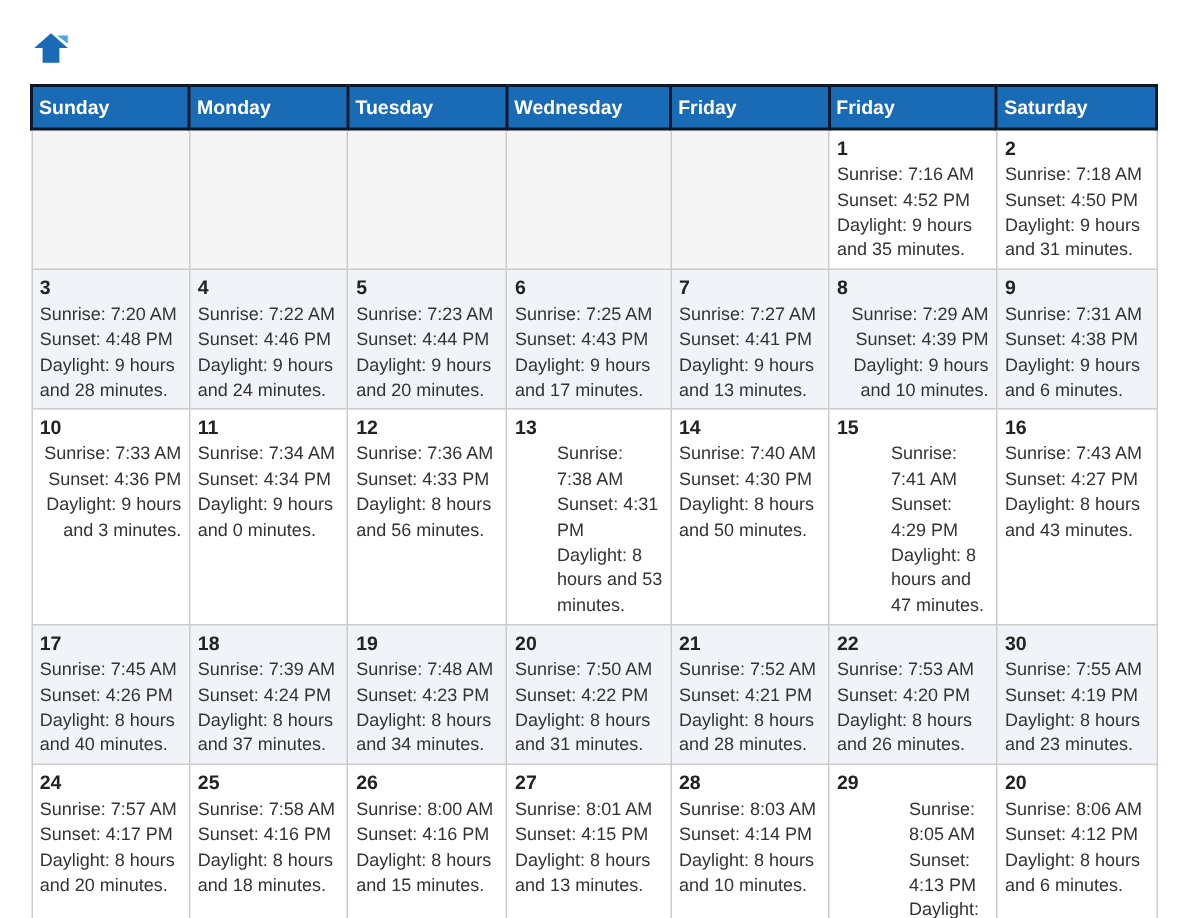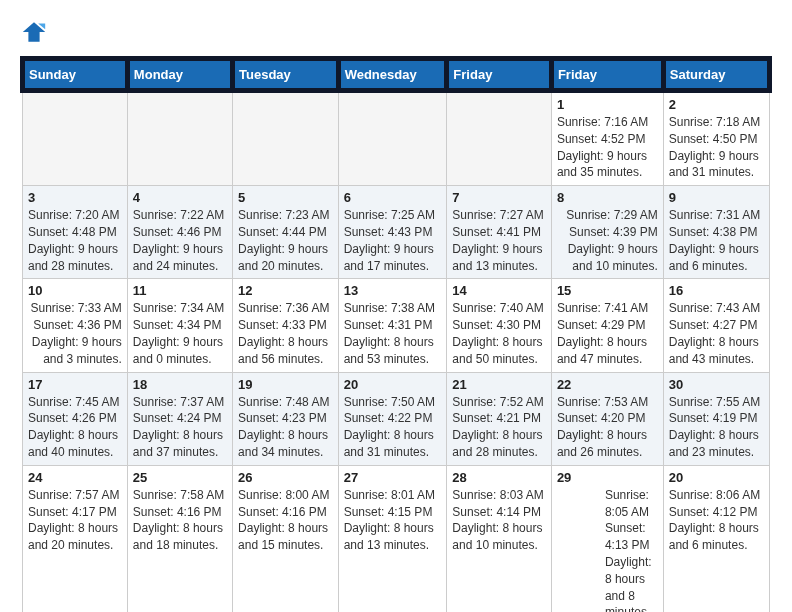--- a/index.html
+++ b/index.html
@@ -7,21 +7,21 @@
     .header { display: flex; justify-content: space-between; align-items: flex-start; padding: 18px 20px 10px 20px; }
     .logo { display: flex; align-items: center; }
     .logo-text { display: flex; flex-direction: column; line-height: 1.1; }
     .logo-general { font-size: 18px; font-weight: bold; color: #333; }
     .logo-blue { font-size: 18px; font-weight: bold; color: #1a6bb5; }
     .logo-icon { width: 28px; height: 28px; margin-right: 4px; }
     .title-block { text-align: right; }
     .month-title { font-size: 36px; font-weight: normal; color: #222; }
     .location { font-size: 16px; color: #444; }
     .calendar { width: 100%; border-collapse: collapse; margin: 0 10px; width: calc(100% - 20px); margin-left: 10px; }
-    .calendar th { background: #1a6bb5; color: #fff; font-size: 13px; font-weight: bold; padding: 6px 4px; text-align: left; border: 5px solid #0f172a; }
+    .calendar th { background: #1a6bb5; color: #fff; font-size: 13px; font-weight: bold; padding: 6px 4px; text-align: left; border: 2px solid #0f172a; }
     .calendar td { vertical-align: top; padding: 4px 5px; border: 1px solid #ccc; font-size: 11px; color: #333; width: 113px; min-height: 80px; background: #fff; }
     .calendar td.empty { background: #f5f5f5; }
     .calendar tr:nth-child(even) td:not(.empty) { background: #f0f4f8; }
     .day-num { font-size: 13px; font-weight: bold; color: #222; display: block; margin-bottom: 2px; }
     .day-info { font-size: 12px; color: #333; line-height: 1.4; }
     .calendar-wrap { padding: 0 10px 10px 10px; }
   </style>
 </head>
 <body>
 
@@ -134,53 +134,53 @@
 Daylight: 9 hours and 0 minutes.</div>
           </td>
           <td>
             <span class="day-num">12</span>
             <div class="day-info" style="white-space: pre-line;">Sunrise: 7:36 AM
 Sunset: 4:33 PM
 Daylight: 8 hours and 56 minutes.</div>
           </td>
           <td>
             <span class="day-num">13</span>
-            <div class="day-info" style="white-space: pre-line;">Sunrise: 7:38 AM
+            <div class="day-info" style="white-space: pre-line; margin-left: 28px;">Sunrise: 7:38 AM
 Sunset: 4:31 PM
 Daylight: 8 hours and 53 minutes.</div>
           </td>
           <td>
             <span class="day-num">14</span>
             <div class="day-info" style="white-space: pre-line;">Sunrise: 7:40 AM
 Sunset: 4:30 PM
 Daylight: 8 hours and 50 minutes.</div>
           </td>
           <td>
             <span class="day-num">15</span>
-            <div class="day-info" style="white-space: pre-line;">Sunrise: 7:41 AM
+            <div class="day-info" style="white-space: pre-line; margin-left: 36px;">Sunrise: 7:41 AM
 Sunset: 4:29 PM
 Daylight: 8 hours and 47 minutes.</div>
           </td>
           <td>
             <span class="day-num">16</span>
             <div class="day-info" style="white-space: pre-line;">Sunrise: 7:43 AM
 Sunset: 4:27 PM
 Daylight: 8 hours and 43 minutes.</div>
           </td>
         </tr>
         <tr>
           <td>
             <span class="day-num">17</span>
             <div class="day-info" style="white-space: pre-line;">Sunrise: 7:45 AM
 Sunset: 4:26 PM
 Daylight: 8 hours and 40 minutes.</div>
           </td>
           <td>
             <span class="day-num">18</span>
-            <div class="day-info" style="white-space: pre-line;">Sunrise: 7:37 AM
+            <div class="day-info" style="white-space: pre-line;">Sunrise: 7:39 AM
 Sunset: 4:24 PM
 Daylight: 8 hours and 37 minutes.</div>
           </td>
           <td>
             <span class="day-num">19</span>
             <div class="day-info" style="white-space: pre-line;">Sunrise: 7:48 AM
 Sunset: 4:23 PM
 Daylight: 8 hours and 34 minutes.</div>
           </td>
           <td>

